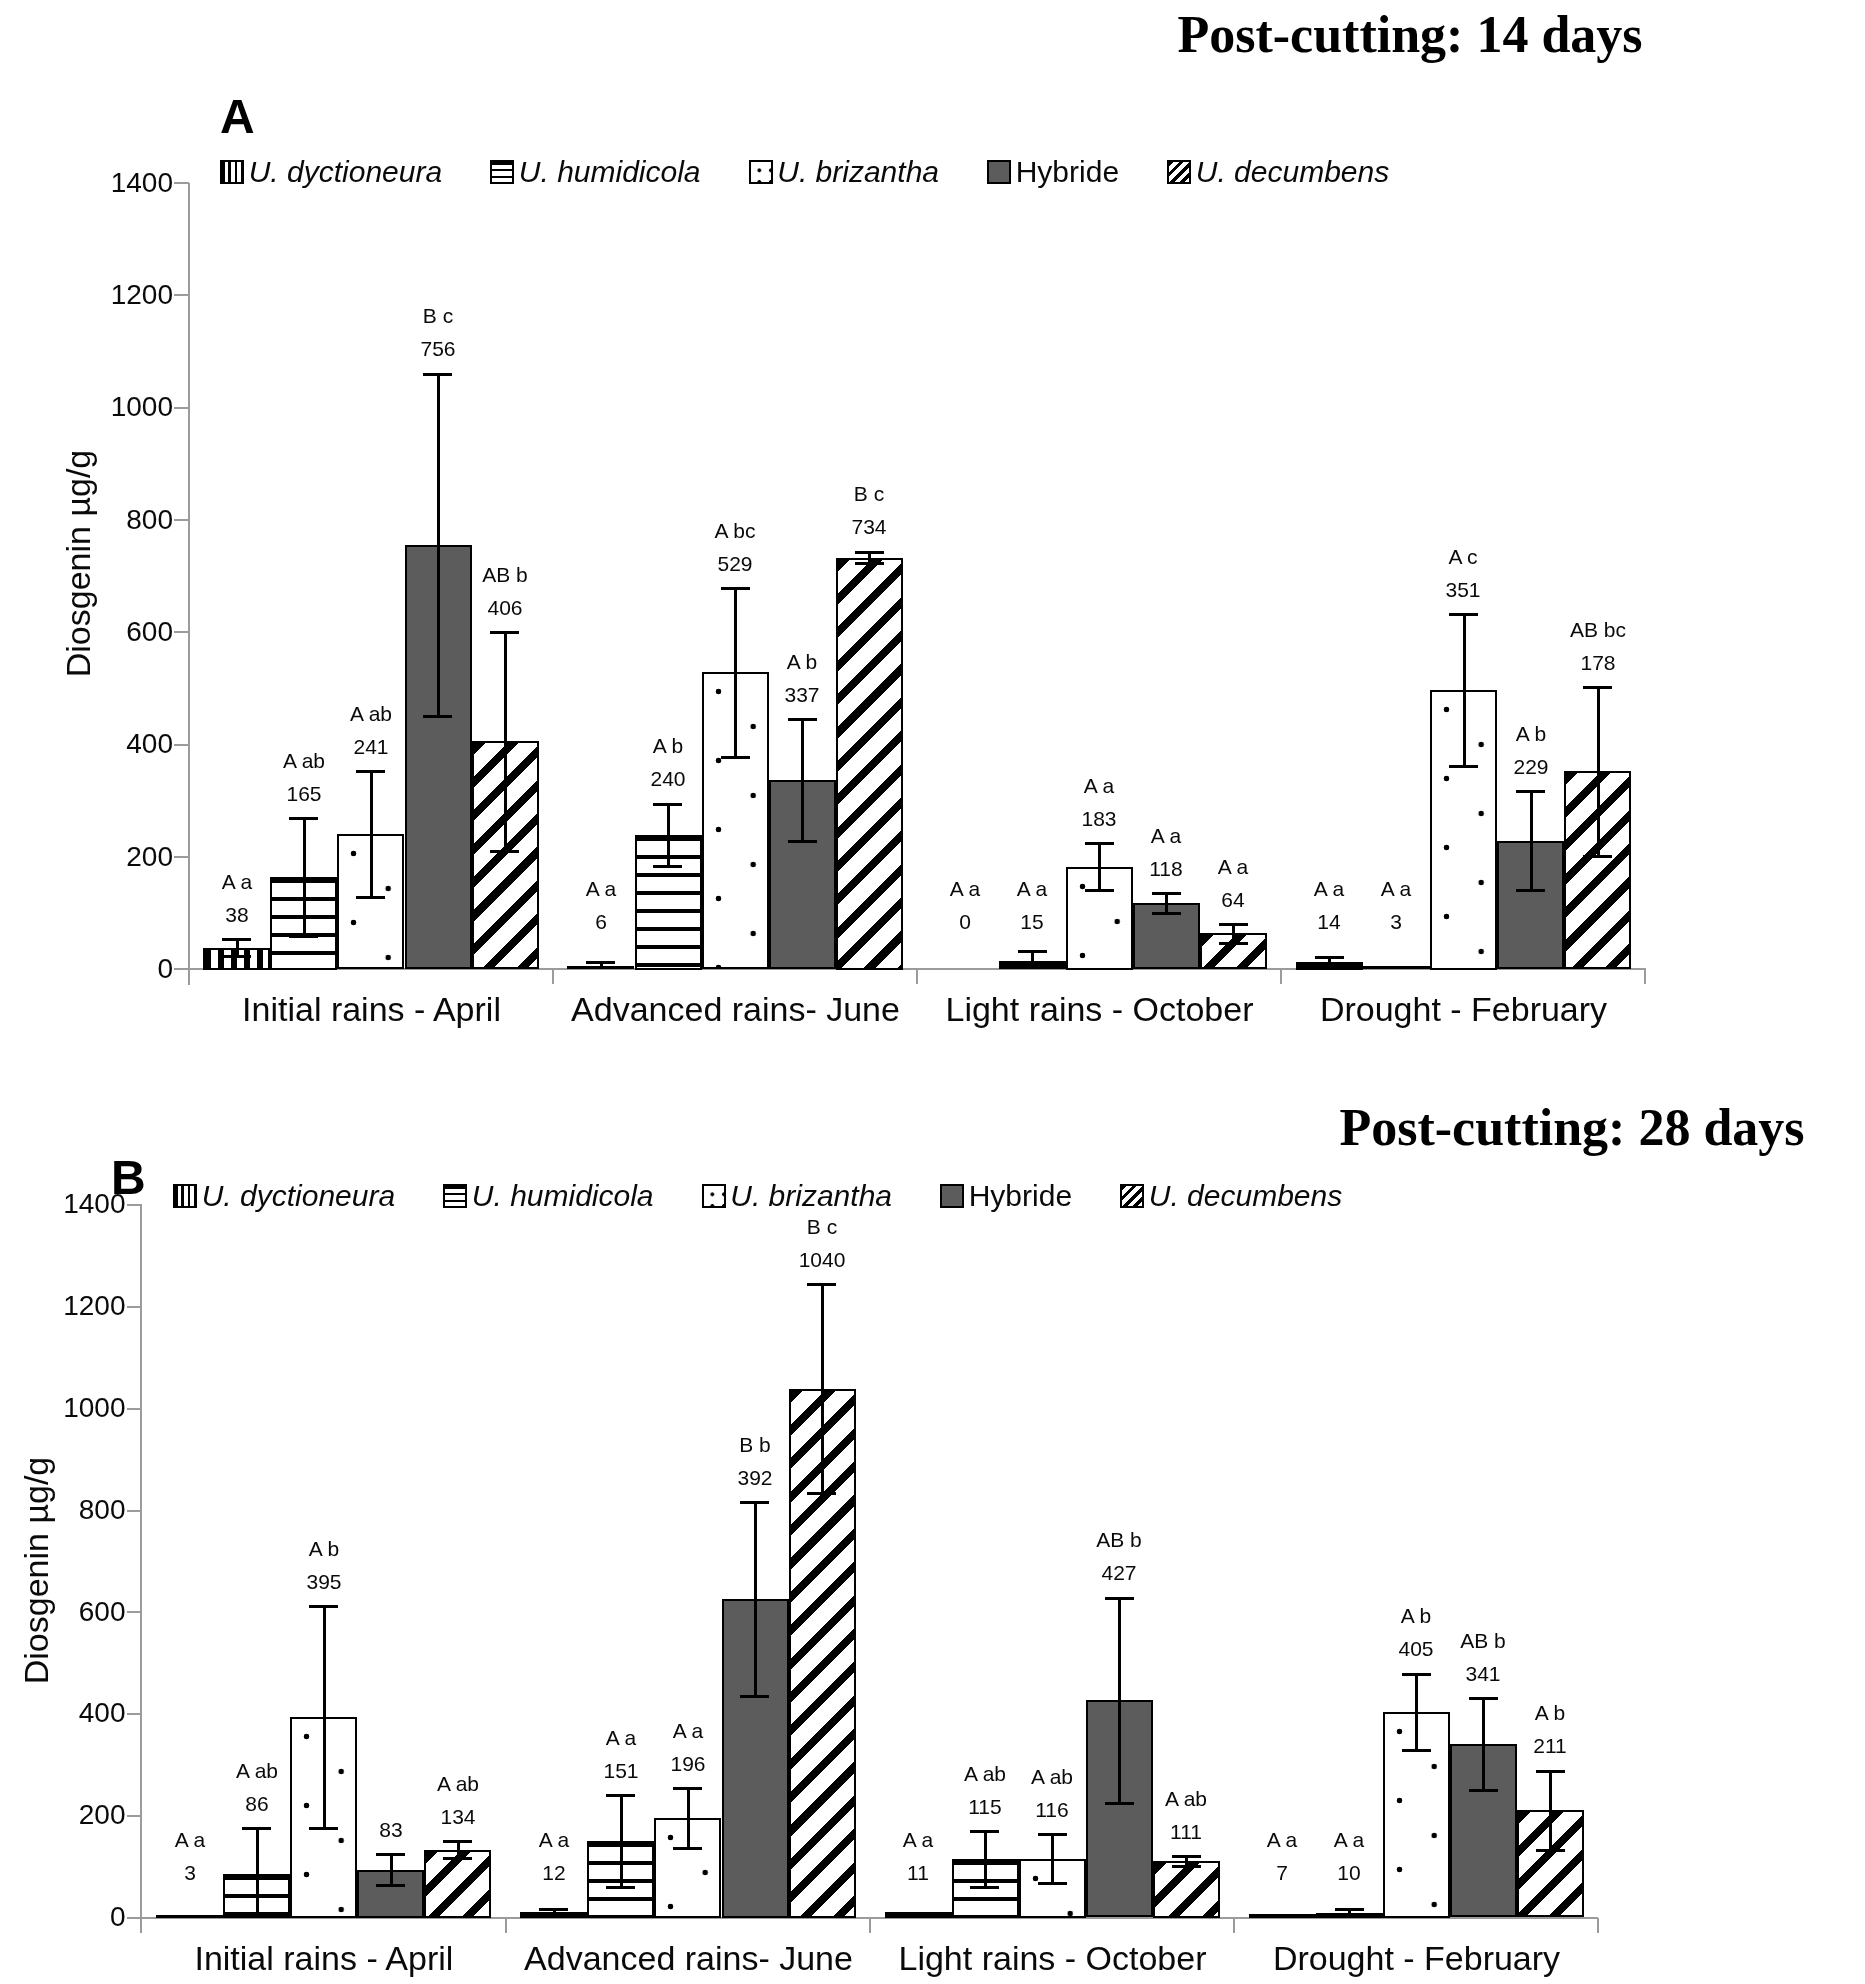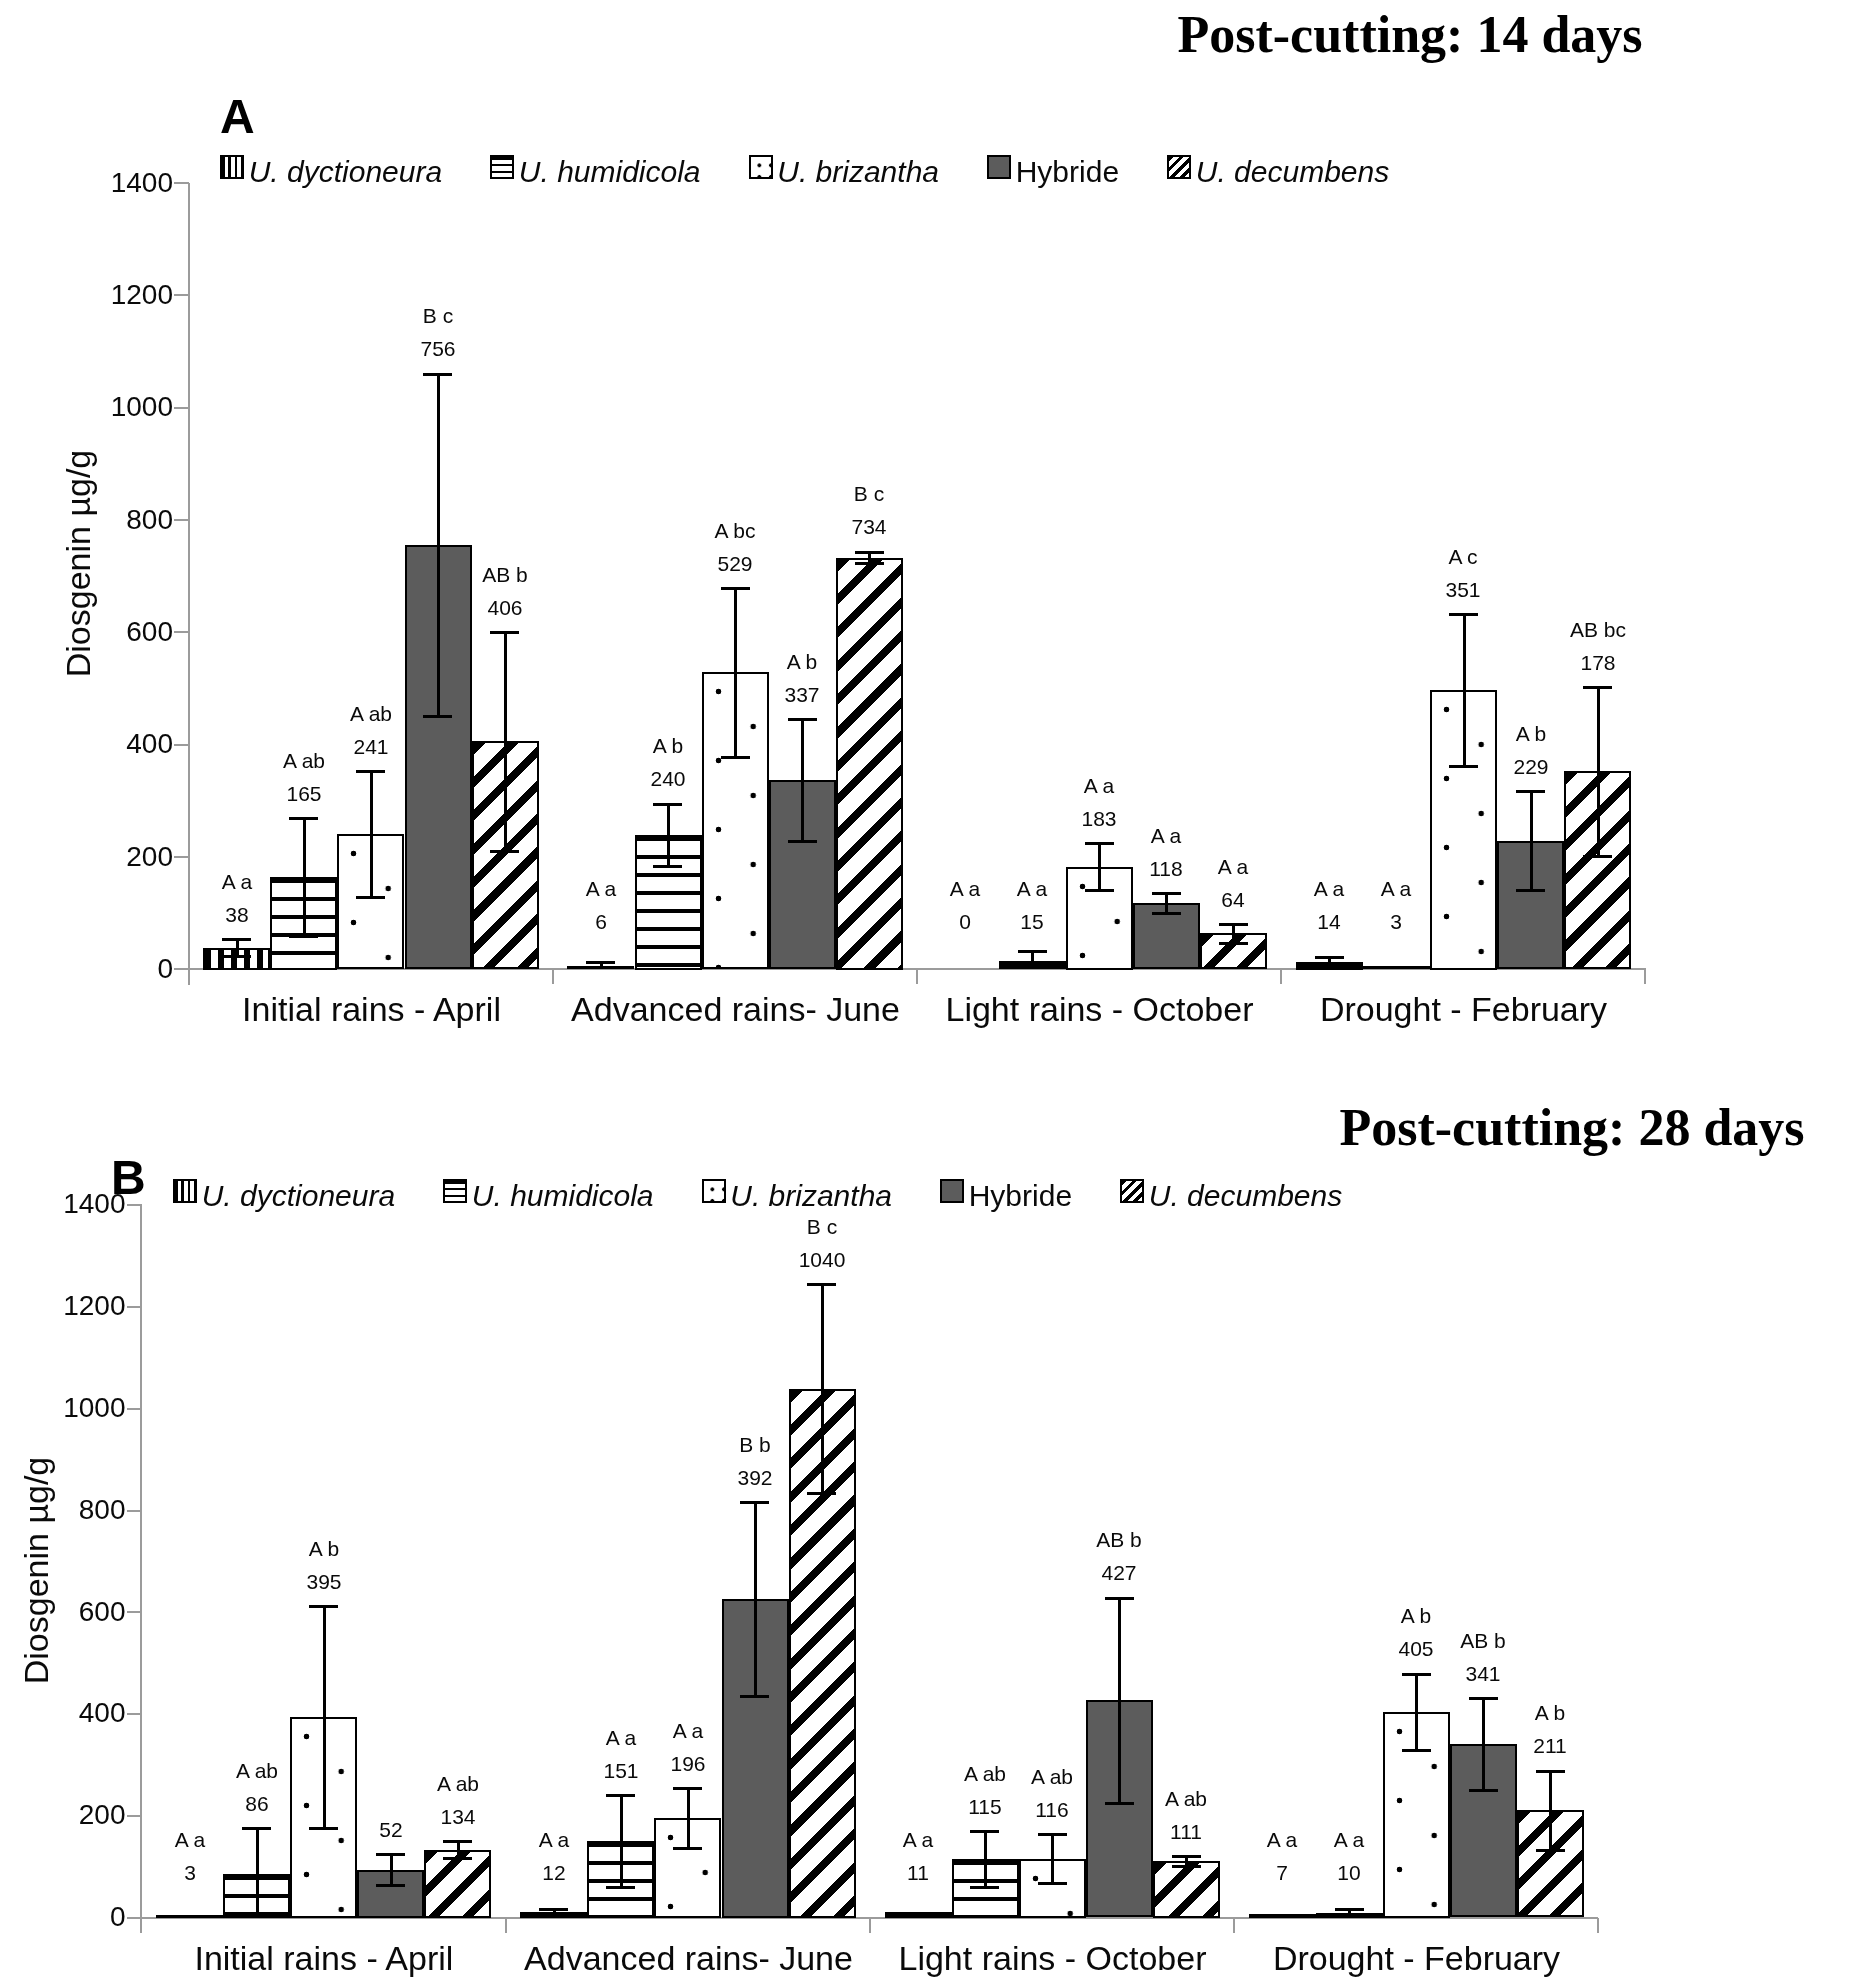--- a/index.html
+++ b/index.html
@@ -3,21 +3,21 @@
 <meta charset="utf-8">
 <style>
   html,body{margin:0;padding:0;background:#fff;}
   #canvas{position:relative;width:1865px;height:1985px;background:#ffffff;overflow:hidden;
           font-family:"Liberation Sans",sans-serif;color:#0a0a0a;}
   .abs{position:absolute;}
   .chart-title{font-family:"Liberation Serif",serif;font-weight:bold;font-size:52px;
                color:#000;text-align:center;white-space:nowrap;}
   .panel-letter{font-family:"Liberation Sans",sans-serif;font-weight:bold;font-size:48px;color:#000;}
   .legend{display:flex;align-items:center;}
-  .legend-item{display:flex;}
+  .legend-item{display:flex;align-items:center;}
   .sw{width:24px;height:24px;border:2.1px solid #000;box-sizing:border-box;background:#fff;flex:0 0 auto;}
   .legend-label{font-size:30px;font-weight:500;margin-left:4.7px;white-space:nowrap;}
   .it{font-style:italic;}
   .tick-label{font-size:28px;font-weight:500;text-align:right;}
   .glabel{font-size:34px;font-weight:500;text-align:center;white-space:nowrap;}
   .ylabel{font-size:34px;font-weight:500;text-align:center;white-space:nowrap;}
   .ann{font-size:21px;line-height:33px;font-weight:500;text-align:center;white-space:pre-line;}
   .axis{background:#9b9b9b;}
   .err{background:#000;}
   .bar{box-sizing:border-box;border:2.6px solid #000;background-color:#fff;}
@@ -316,21 +316,21 @@
     <div class="abs bar p-dots" style="left: 1383px; top: 1712px; width: 67px; height: 206px;"></div>
     <div class="abs err" style="left: 1415px; top: 1674px; width: 2.6px; height: 77px;"></div>
     <div class="abs err" style="left: 1402px; top: 1673px; width: 29px; height: 2.6px;"></div>
     <div class="abs err" style="left: 1402px; top: 1749px; width: 29px; height: 2.6px;"></div>
     <div class="abs ann" style="left: 1327px; top: 1599px; width: 178px;">A b
 405</div>
     <div class="abs bar p-solid" style="left: 357px; top: 1870px; width: 67px; height: 48px;"></div>
     <div class="abs err" style="left: 390px; top: 1854px; width: 2.6px; height: 30px;"></div>
     <div class="abs err" style="left: 376px; top: 1853px; width: 29px; height: 2.6px;"></div>
     <div class="abs err" style="left: 376px; top: 1884px; width: 29px; height: 2.6px;"></div>
-    <div class="abs ann" style="left: 302px; top: 1813px; width: 178px;">52</div>
+    <div class="abs ann" style="left: 302px; top: 1813px; width: 178px;">83</div>
     <div class="abs bar p-solid" style="left: 722px; top: 1599px; width: 67px; height: 319px;"></div>
     <div class="abs err" style="left: 754px; top: 1502px; width: 2.6px; height: 193px;"></div>
     <div class="abs err" style="left: 740px; top: 1501px; width: 29px; height: 2.6px;"></div>
     <div class="abs err" style="left: 740px; top: 1695px; width: 29px; height: 2.6px;"></div>
     <div class="abs ann" style="left: 666px; top: 1428px; width: 178px;">B b
 392</div>
     <div class="abs bar p-solid" style="left: 1086px; top: 1700px; width: 67px; height: 217px;"></div>
     <div class="abs err" style="left: 1118px; top: 1598px; width: 2.6px; height: 205px;"></div>
     <div class="abs err" style="left: 1105px; top: 1597px; width: 29px; height: 2.6px;"></div>
     <div class="abs err" style="left: 1105px; top: 1802px; width: 29px; height: 2.6px;"></div>

